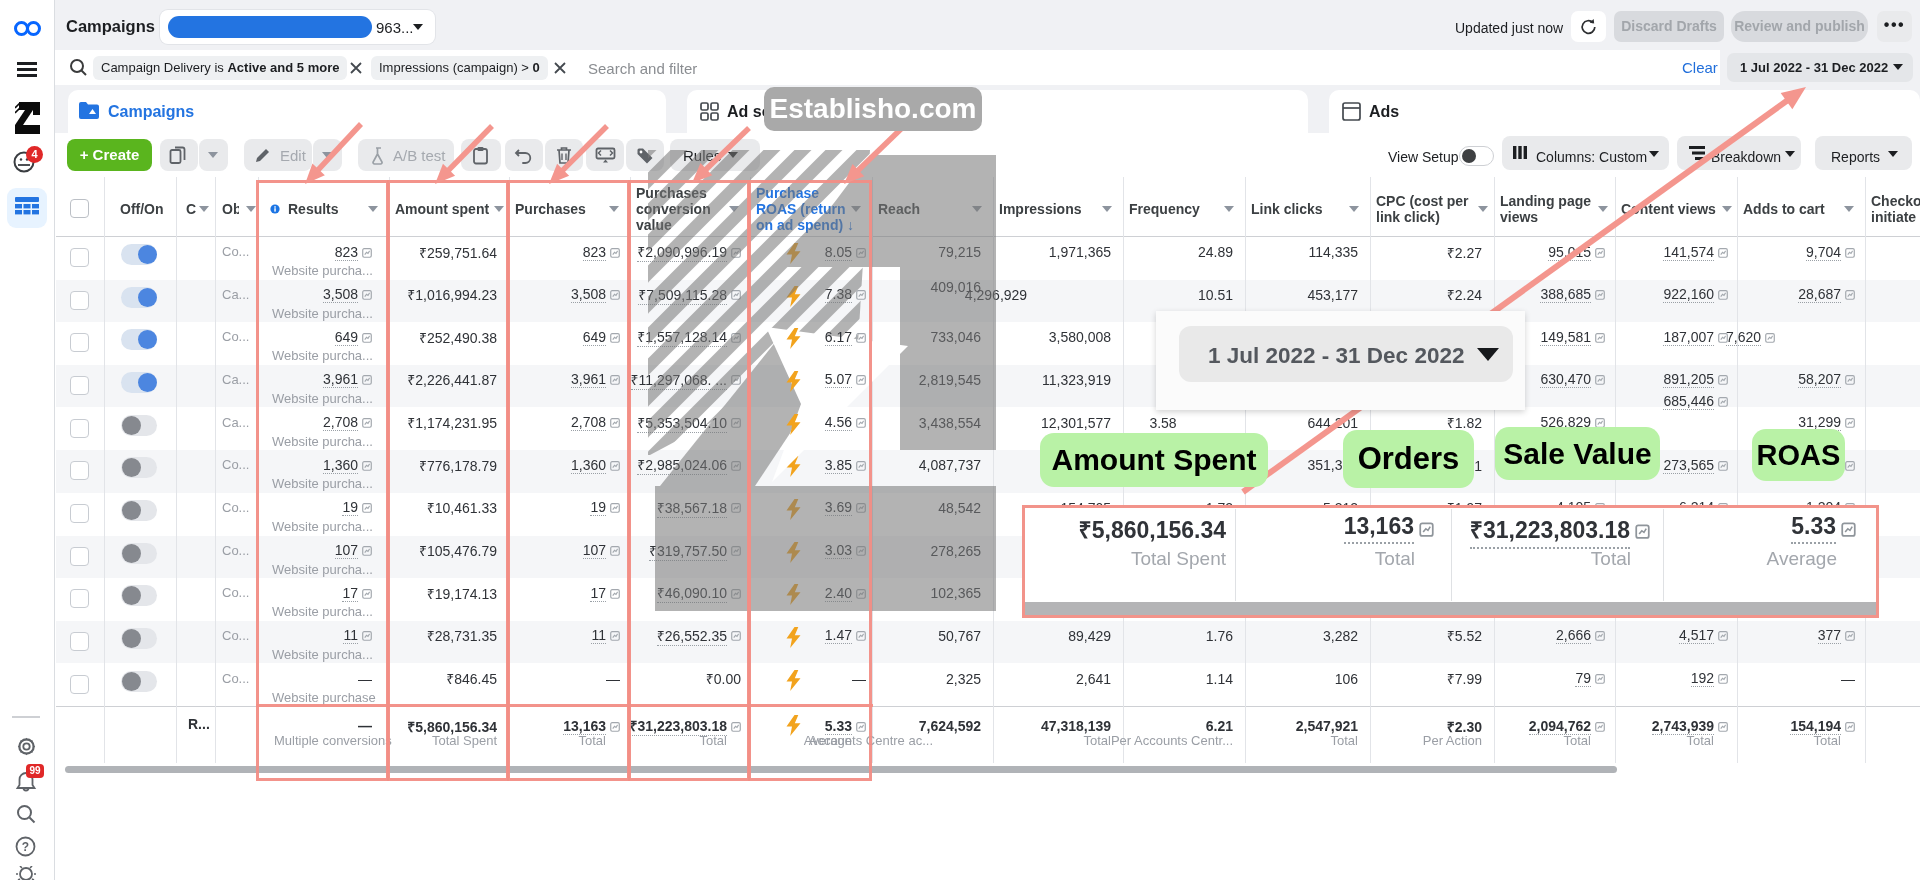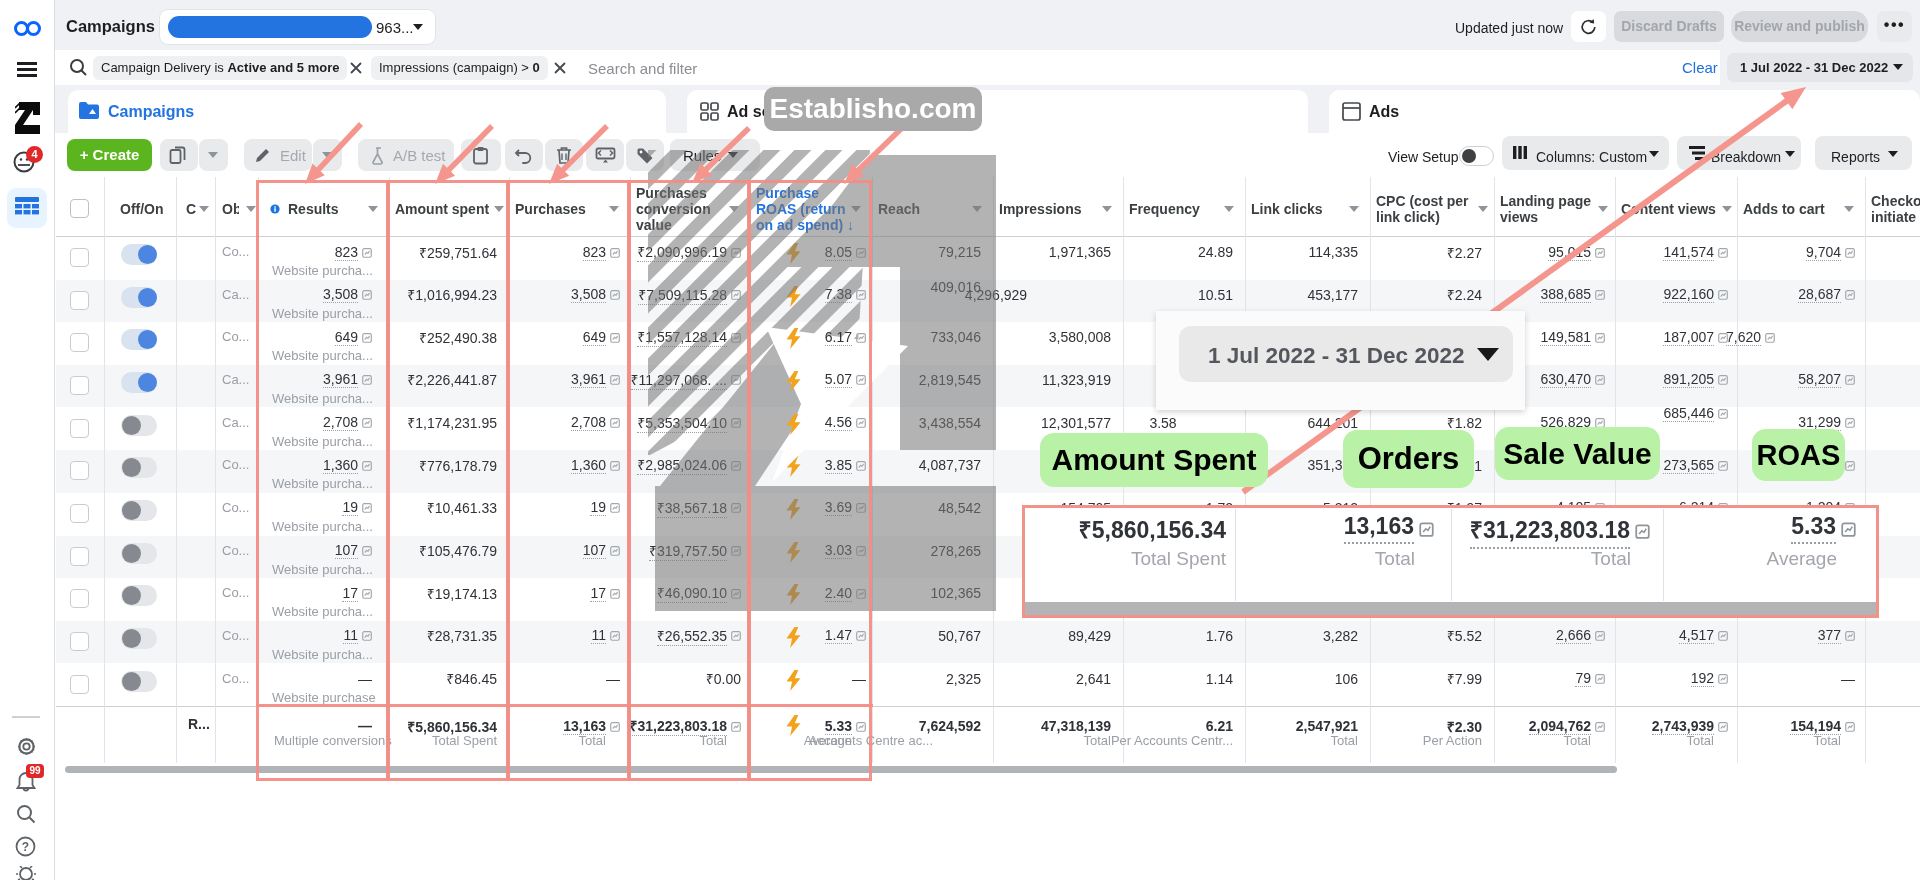--- a/index.html
+++ b/index.html
@@ -530,21 +530,21 @@
 <div class="abs cell" style="left:1252px;top:408.6px;width:230px;height:28px;">
     <span class="num">₹1.82</span>
   </div>
 <div class="abs cell" style="left:1375px;top:408.6px;width:230px;height:28px;">
     <span class="num du">526,829</span>
     <svg width="10" height="11" viewBox="0 0 11 12" style="flex:none;">
       <rect x="0.8" y="1.8" width="9.4" height="9.4" rx="1.5" fill="none" stroke="#a3a8ae" stroke-width="1.3"></rect>
       <path d="M3 8.3 L5 5.8 L6.6 7 L8.3 4.2" fill="none" stroke="#a3a8ae" stroke-width="1.2"></path>
     </svg>
   </div>
-<div class="abs cell" style="left:1498px;top:399px;width:230px;height:28px;">
+<div class="abs cell" style="left:1498px;top:387px;width:230px;height:28px;">
     <span class="num du">685,446</span>
     <svg width="10" height="11" viewBox="0 0 11 12" style="flex:none;">
       <rect x="0.8" y="1.8" width="9.4" height="9.4" rx="1.5" fill="none" stroke="#a3a8ae" stroke-width="1.3"></rect>
       <path d="M3 8.3 L5 5.8 L6.6 7 L8.3 4.2" fill="none" stroke="#a3a8ae" stroke-width="1.2"></path>
     </svg>
   </div>
 <div class="abs cell" style="left:1625px;top:408.6px;width:230px;height:28px;">
     <span class="num du">31,299</span>
     <svg width="10" height="11" viewBox="0 0 11 12" style="flex:none;">
       <rect x="0.8" y="1.8" width="9.4" height="9.4" rx="1.5" fill="none" stroke="#a3a8ae" stroke-width="1.3"></rect>

